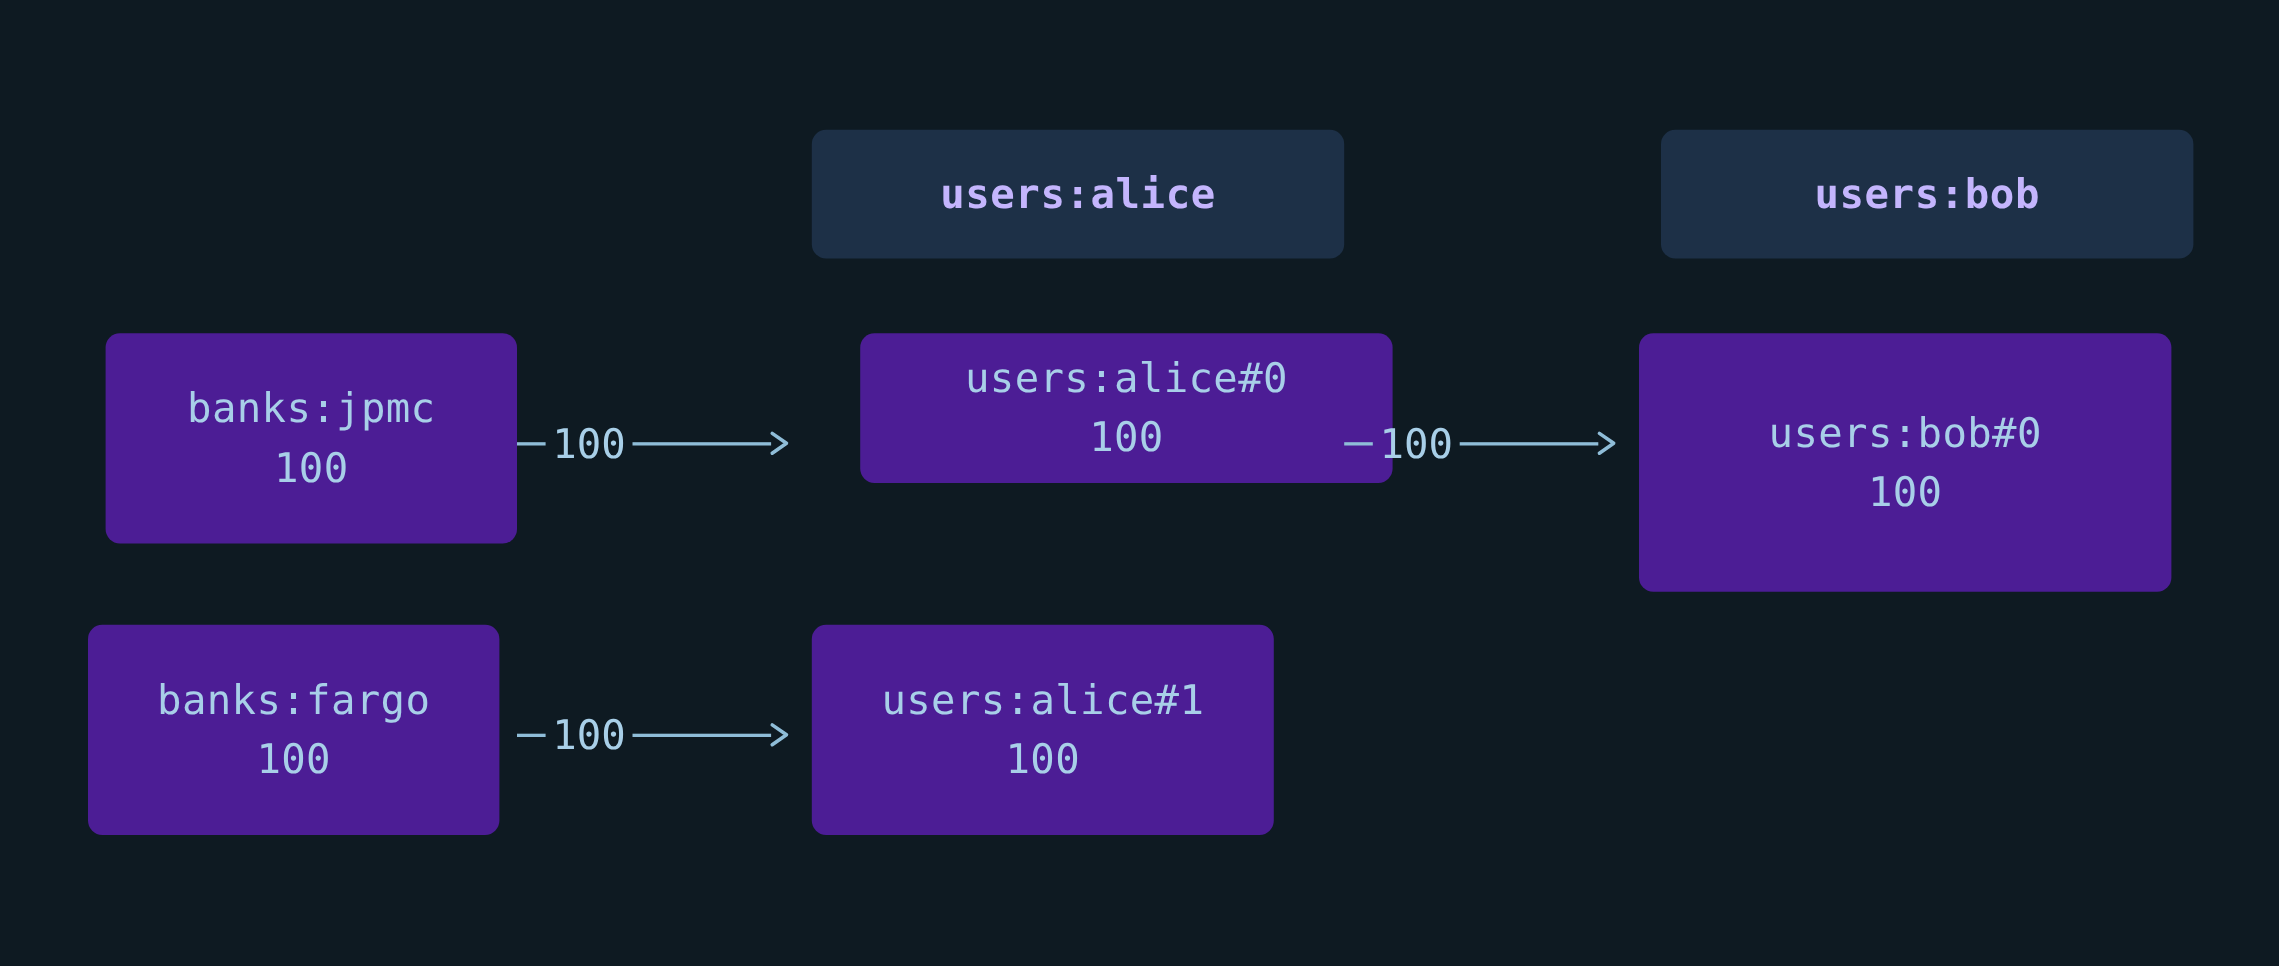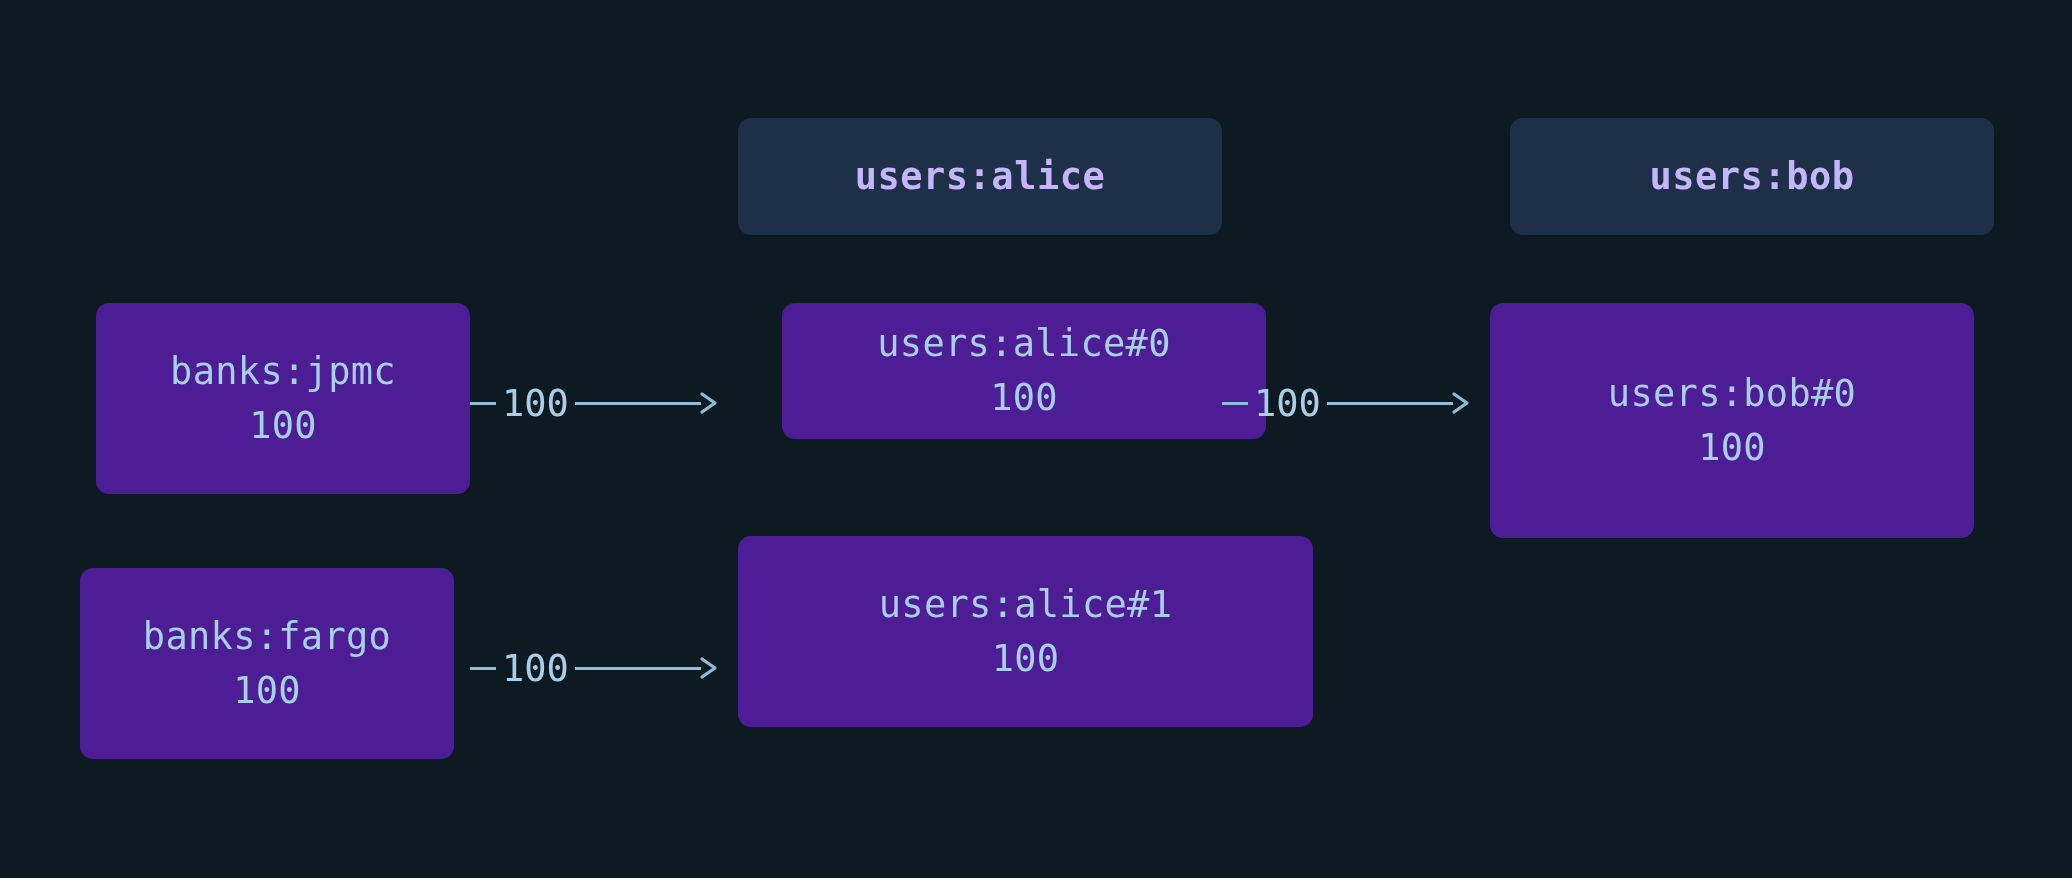--- a/index.html
+++ b/index.html
@@ -122,21 +122,21 @@
   <div class="node" style="left: 1490px; top: 303px; width: 484px; height: 235px;">
     <span class="node-label">users:bob#0</span>
     <span class="node-value">100</span>
   </div>
 
   <div class="node" style="left: 80px; top: 568px; width: 374px; height: 191px;">
     <span class="node-label">banks:fargo</span>
     <span class="node-value">100</span>
   </div>
 
-  <div class="node" style="left: 738px; top: 536px; width: 575px; height: 191px;">
+  <div class="node" style="left: 738px; top: 568px; width: 420px; height: 191px;">
     <span class="node-label">users:alice#1</span>
     <span class="node-value">100</span>
   </div>
 
   <div class="edge" style="left: 470px; top: 373px; width: 268px;">
     <span class="edge-seg lead"></span>
     <span class="edge-label">100</span>
     <span class="edge-seg tail-short" style="width: 126px;"></span>
     <svg class="arrow-head" viewBox="0 0 22 26">
       <path d="M 4 4 L 17 13 L 4 22"></path>

